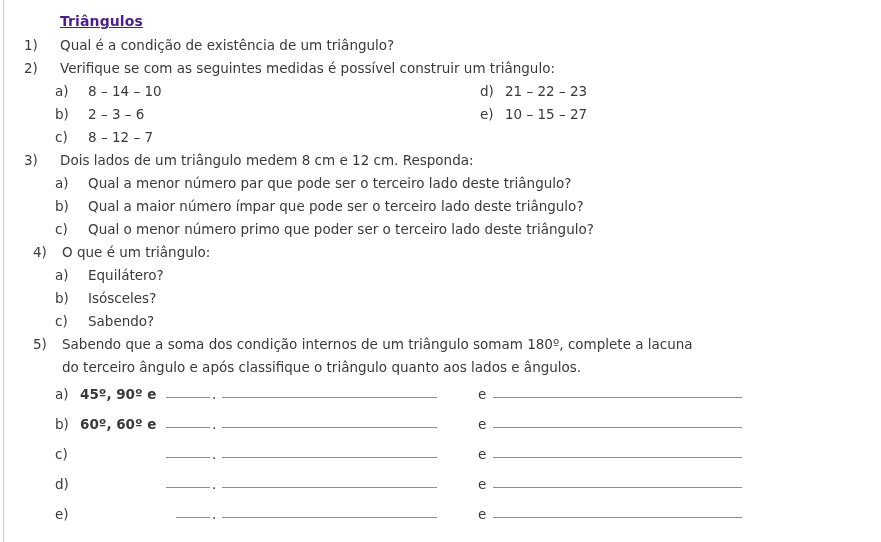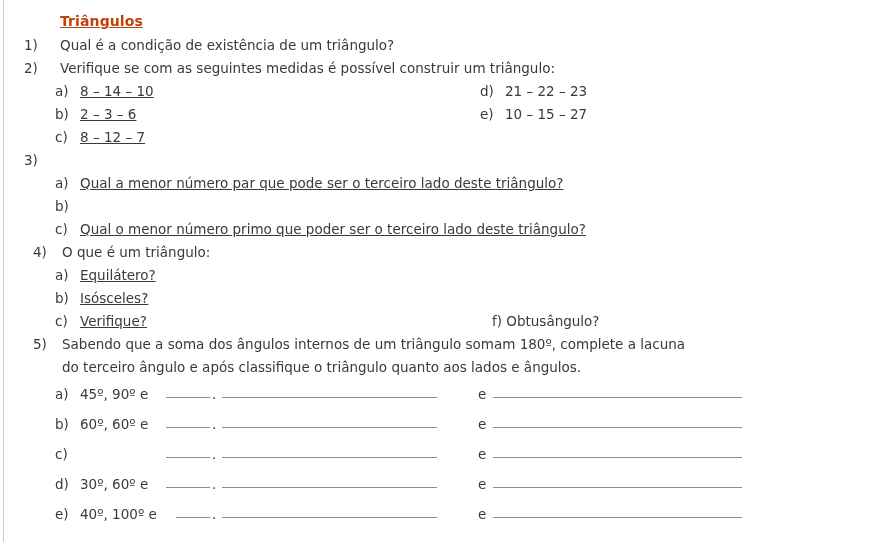--- a/index.html
+++ b/index.html
@@ -59,21 +59,21 @@
   
   .q-marker-a { left: 24px; }
   
   .q-marker-b { left: 33px; }
   
   .q-text-a { left: 60px; }
   .q-text-b { left: 62px; }
 
   
   .s-marker { left: 55px; }
-  .s-text   { left: 80px; text-decoration: underline; }
+  .s-text   { left: 88px; }
 
   
   .s-marker-r2 { left: 480px; }
   .s-text-r2   { left: 505px; }
 
   
   .s-flush-r4 { left: 492px; }
   .s-spaced-r4 { left: 492px; }
 
   
@@ -82,34 +82,34 @@
     height: 26px;
     line-height: 26px;
   }
   #doc-title {
     position: absolute;
     left: 60px;
     top: 0;
     font-size: 14px;
     font-weight: bold;
     text-decoration: underline;
-    color: #c2410c;
+    color: #4c1d95;
     letter-spacing: 0.1px;
   }
 
   
   .fill-row {
     position: relative;
     height: 30px;
     line-height: 30px;
     font-size: 13.5px;
     white-space: nowrap;
   }
   .fill-marker { position: absolute; left: 55px; }
-  .fill-values { position: absolute; left: 80px; }
+  .fill-values { position: absolute; left: 80px; font-weight: bold; }
   .blank {
     position: absolute;
     border-bottom: 1px solid #8d8d8d;
     height: 19px;
   }
   .blank-short  { height: 19px; }
   .dot-after {
     position: absolute;
     font-size: 13.5px;
   }
@@ -151,54 +151,55 @@
       <span class="marker s-marker-r2">e)</span>
       <span class="body-text s-text-r2">10 – 15 – 27</span>
     </div>
     <div class="line">
       <span class="marker s-marker">c)</span>
       <span class="body-text s-text">8 – 12 – 7</span>
     </div>
 
     <div class="line">
       <span class="marker q-marker-a">3)</span>
+      <span class="body-text q-text-a">Dois lados de um triângulo medem 8 cm e 12 cm. Responda:</span>
     </div>
     <div class="line">
       <span class="marker s-marker">a)</span>
       <span class="body-text s-text">Qual a menor número par que pode ser o terceiro lado deste triângulo?</span>
     </div>
     <div class="line">
       <span class="marker s-marker">b)</span>
+      <span class="body-text s-text">Qual a maior número ímpar que pode ser o terceiro lado deste triângulo?</span>
     </div>
     <div class="line">
       <span class="marker s-marker">c)</span>
       <span class="body-text s-text">Qual o menor número primo que poder ser o terceiro lado deste triângulo?</span>
     </div>
 
     <div class="line">
       <span class="marker q-marker-b">4)</span>
       <span class="body-text q-text-b">O que é um triângulo:</span>
     </div>
     <div class="line">
       <span class="marker s-marker">a)</span>
       <span class="body-text s-text">Equilátero?</span>
     </div>
     <div class="line">
       <span class="marker s-marker">b)</span>
       <span class="body-text s-text">Isósceles?</span>
     </div>
     <div class="line">
       <span class="marker s-marker">c)</span>
-      <span class="body-text s-text">Verifique?</span>
-      <span class="body-text s-spaced-r4">f) Obtusângulo?</span>
+      <span class="body-text s-text">Sabendo?</span>
     </div>
 
     <div class="line">
       <span class="marker q-marker-b">5)</span>
-      <span class="body-text q-text-b">Sabendo que a soma dos ângulos internos de um triângulo somam 180º, complete a lacuna</span>
+      <span class="body-text q-text-b">Sabendo que a soma dos condição internos de um triângulo somam 180º, complete a lacuna</span>
     </div>
     <div class="line">
       <span class="body-text q-text-b">do terceiro ângulo e após classifique o triângulo quanto aos lados e ângulos.</span>
     </div>
 
     <div class="fill-row">
       <span class="fill-marker">a)</span>
       <span class="fill-values">45º, 90º e</span>
       <span class="blank blank-short" style="left:166px; width:44px; top:-1px;"></span>
       <span class="dot-after" style="left:212px;">.</span>
@@ -221,31 +222,29 @@
       <span class="fill-marker">c)</span>
       <span class="blank blank-short" style="left:166px; width:44px; top:-1px;"></span>
       <span class="dot-after" style="left:212px;">.</span>
       <span class="blank" style="left:222px; width:215px; top:-1px;"></span>
       <span class="conj" style="left:478px;">e</span>
       <span class="blank" style="left:493px; width:249px; top:-1px;"></span>
     </div>
 
     <div class="fill-row">
       <span class="fill-marker">d)</span>
-      <span class="fill-values">30º, 60º e</span>
       <span class="blank blank-short" style="left:166px; width:44px; top:-1px;"></span>
       <span class="dot-after" style="left:212px;">.</span>
       <span class="blank" style="left:222px; width:215px; top:-1px;"></span>
       <span class="conj" style="left:478px;">e</span>
       <span class="blank" style="left:493px; width:249px; top:-1px;"></span>
     </div>
 
     <div class="fill-row">
       <span class="fill-marker">e)</span>
-      <span class="fill-values">40º, 100º e</span>
       <span class="blank blank-short" style="left:176px; width:34px; top:-1px;"></span>
       <span class="dot-after" style="left:212px;">.</span>
       <span class="blank" style="left:222px; width:215px; top:-1px;"></span>
       <span class="conj" style="left:478px;">e</span>
       <span class="blank" style="left:493px; width:249px; top:-1px;"></span>
     </div>
 
   </div>
 </div>
 

